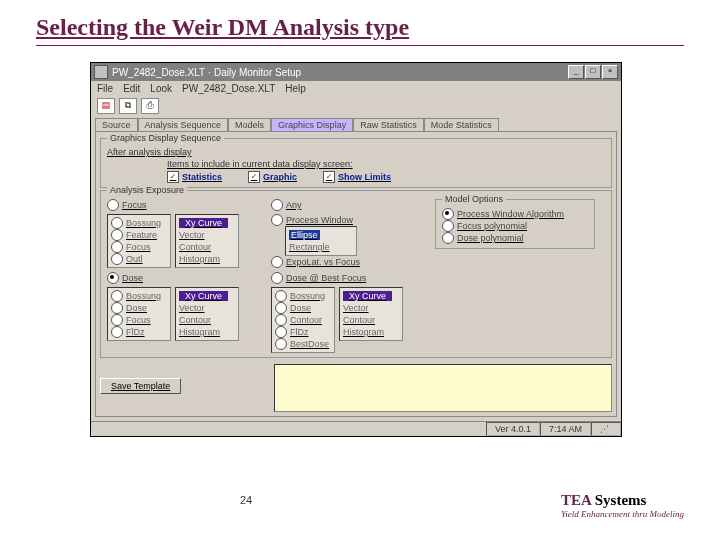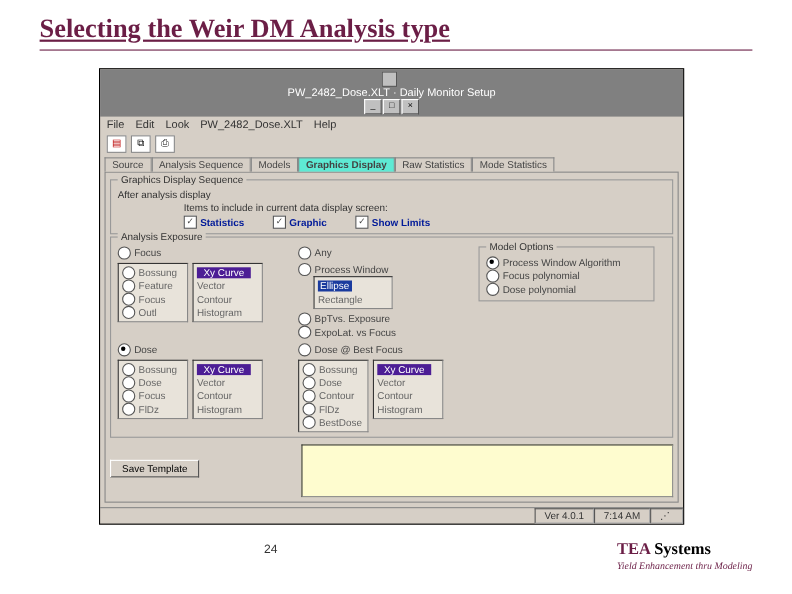--- a/index.html
+++ b/index.html
@@ -33,21 +33,20 @@
   background: #d6cfc6;
   border: 1px solid #000;
 }
 .titlebar {
   background: #808080;
   color: #fff;
   font-size: 10px;
   padding: 2px 3px;
   display: flex;
   align-items: center;
-  flex-direction: column;
 }
 .titlebar .t-icon {
   width: 12px;
   height: 12px;
   background: #c0c0c0;
   border: 1px solid #555;
   margin-right: 4px;
 }
 .titlebar .t-text { flex: 1; }
 .winbtns { display: flex; gap: 1px; }
@@ -91,26 +90,27 @@
   margin-top: 2px;
 }
 .tab {
   border: 1px solid #888;
   border-bottom: none;
   padding: 1px 6px;
   background: #d6cfc6;
   font-size: 9px;
   color: #444;
 }
-.tab.active { background: #5eead4; font-weight: bold; }
+.tab.active { background: #c4b5fd; font-weight: normal; }
 .panel {
   border: 1px solid #888;
   margin: 0 4px 4px 4px;
   background: #d6cfc6;
   padding: 4px;
+  text-decoration: underline;
 }
 .groupbox {
   border: 1px solid #999;
   margin: 2px 0;
   padding: 8px 6px 4px 6px;
   position: relative;
   font-size: 9px;
   color: #444;
 }
 .groupbox .legend {
@@ -298,24 +298,20 @@
             </div>
           <div style="margin-top:3px;">
             <div class="row">
                 <span class="rad"></span>
                 <span>Process Window</span>
               </div>
             <div class="insetlist" style="width:64px; margin-left:14px;">
               <div><span class="hl-blue-sm">Ellipse</span></div>
               <div>Rectangle</div>
             </div>
-            <div class="row" style="margin-top:3px;">
-                <span class="rad"></span>
-                <span>BpTvs. Exposure</span>
-              </div>
             <div class="row">
                 <span class="rad"></span>
                 <span>ExpoLat. vs Focus</span>
               </div>
           </div>
         </div>
 
         <div>
           <div class="groupbox" style="margin:0;">
             <span class="legend">Model Options</span>

